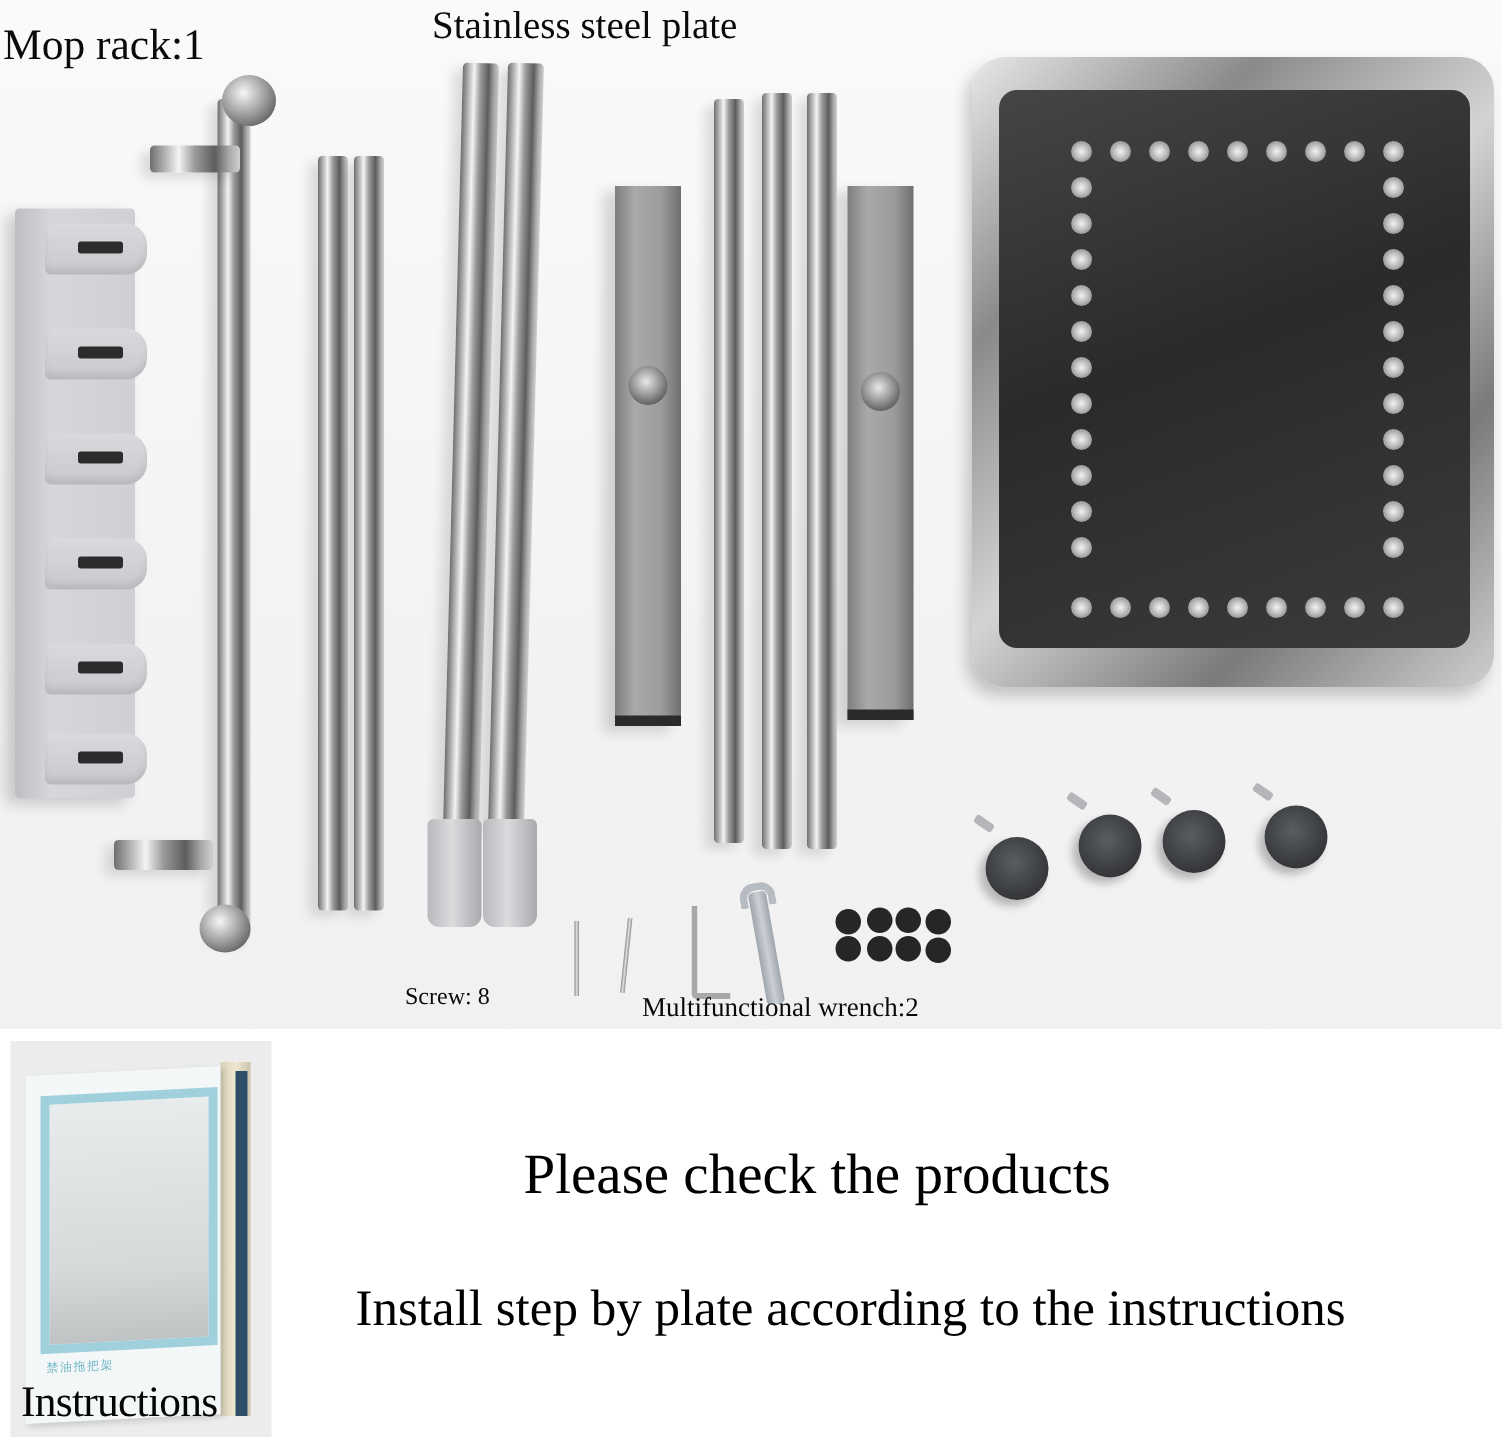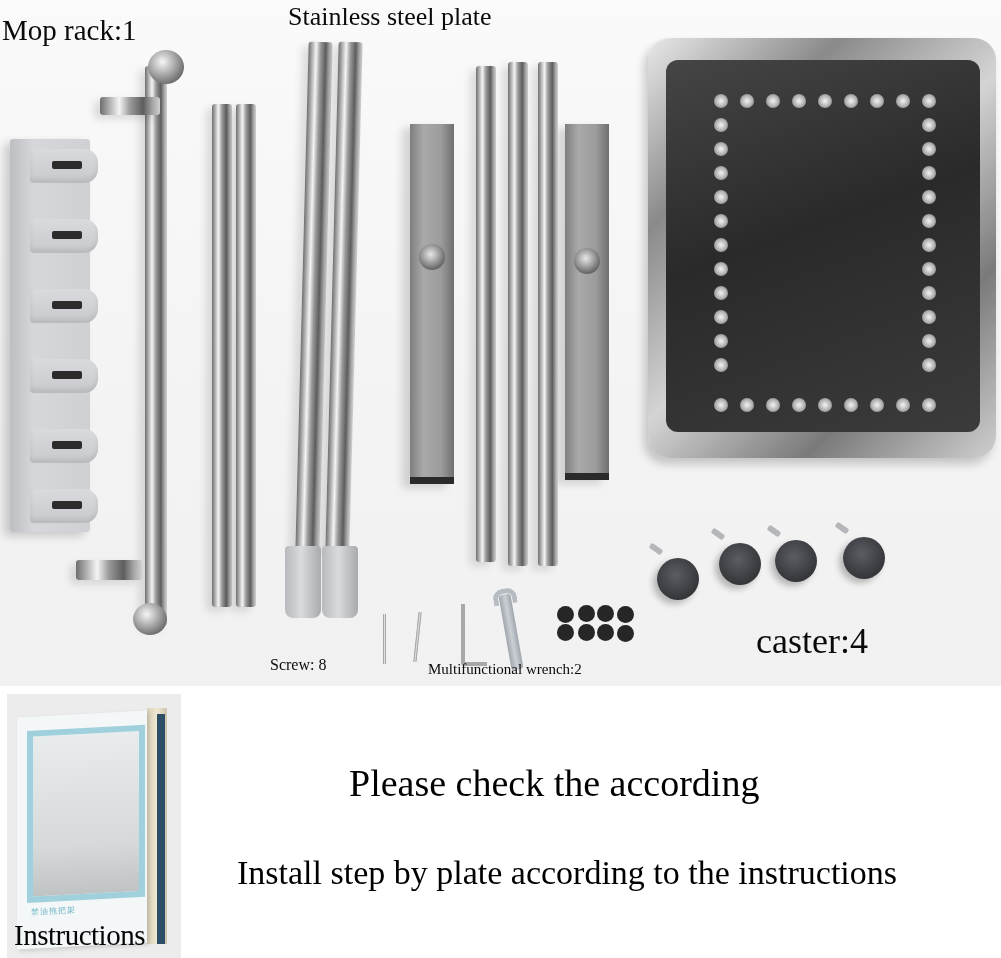--- a/index.html
+++ b/index.html
@@ -12,21 +12,21 @@
   .photo {
     position: absolute; left: 0; top: 0; width: 1001px; height: 686px;
     background: linear-gradient(180deg, #fafafa 0%, #f3f3f3 60%, #f1f1f1 100%);
     overflow: hidden;
   }
   .label { position: absolute; white-space: nowrap; line-height: 1; color: #0a0a0a; }
   .lbl-mop { left: 2px; top: 16px; font-size: 29px; }
   .lbl-pipe { left: 288px; top: 4px; font-size: 26px; }
   .lbl-plate { left: 698px; top: 2px; font-size: 26px; }
   .lbl-screw { left: 270px; top: 657px; font-size: 16px; }
-  .lbl-wrench { left: 428px; top: 662px; font-size: 15px; }
+  .lbl-wrench { left: 428px; top: 662px; font-size: 18px; }
   .lbl-caster { left: 756px; top: 623px; font-size: 36px; }
 
   
   .rod {
     position: absolute;
     background: linear-gradient(90deg, #6e6e6e 0%, #b9b9b9 18%, #f4f4f4 32%, #9a9a9a 50%, #5d5d5d 72%, #a8a8a8 88%, #d0d0d0 100%);
     border-radius: 3px;
     box-shadow: -6px 4px 8px rgba(0,0,0,0.12);
   }
   .ball {
@@ -260,27 +260,26 @@
   <div class="pad" style="left:578px; top:605px"></div>
   <div class="pad" style="left:597px; top:605px"></div>
   <div class="pad" style="left:617px; top:606px"></div>
   <div class="pad" style="left:557px; top:624px"></div>
   <div class="pad" style="left:578px; top:624px"></div>
   <div class="pad" style="left:597px; top:624px"></div>
   <div class="pad" style="left:617px; top:625px"></div>
 
   <span class="label lbl-screw">Screw: 8</span>
   <span class="label lbl-wrench">Multifunctional wrench:2</span>
-  <span class="label lbl-caster">caster:4</span>
 </div>
 
 <div class="manual">
   <div class="manual-pages"></div>
   <div class="manual-spine"></div>
   <div class="manual-cover">
     <div class="frame"></div>
     <span class="cn">禁油拖把架</span>
   </div>
 </div>
 <span class="lbl-instructions">Instructions</span>
 
-<span class="lbl-check">Please check the according</span>
+<span class="lbl-check">Please check the products</span>
 <span class="lbl-install">Install step by plate according to the instructions</span>
 
 </body></html>

